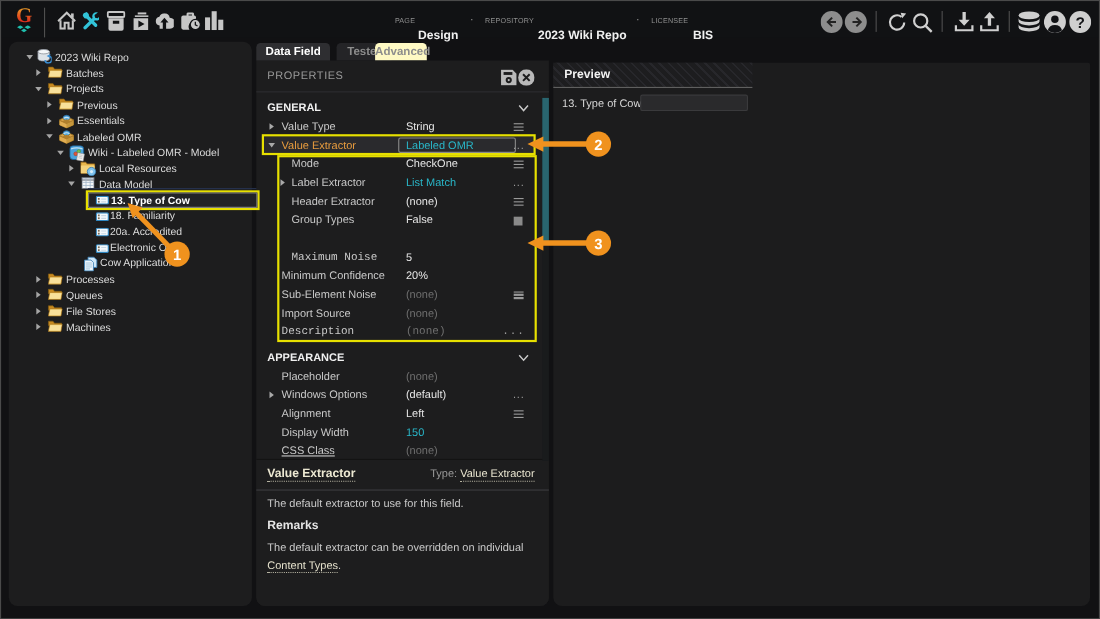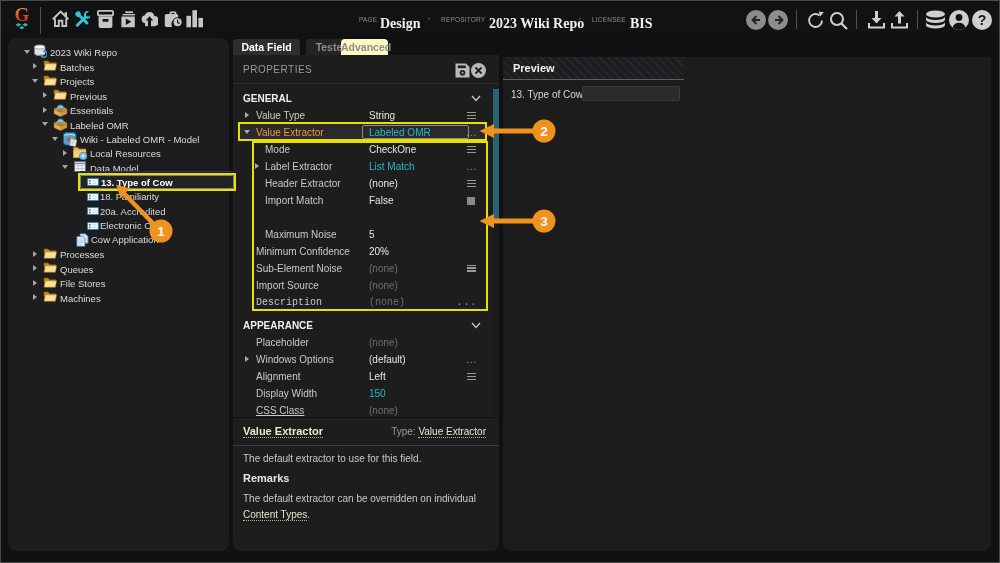--- a/index.html
+++ b/index.html
@@ -4,21 +4,21 @@
 <style>
   * { margin:0; padding:0; box-sizing:border-box; }
   html,body { width:1000px; height:563px; overflow:hidden; }
   body { background:#111113; font-family:"Liberation Sans", sans-serif; position:relative; }
   #frame { position:absolute; inset:0; border:1px solid #4a4a4a; pointer-events:none; z-index:50; }
   .abs { position:absolute; }
   
   #topbar { position:absolute; left:1px; top:1px; width:998px; height:33px; background:#111214; }
   .tb-divider { position:absolute; top:9px; width:1px; height:19px; background:#4f4f4f; }
   .tb-small { position:absolute; top:14.5px; font-size:6.5px; color:#8f8f8f; letter-spacing:0.2px; }
-  .tb-big { position:absolute; top:15px; font-size:14px; font-weight:bold; color:#f0f0f0;font-family:Liberation Serif, serif; }
+  .tb-big { position:absolute; top:25px; font-size:11px; font-weight:bold; color:#f0f0f0; }
   .tb-dot { position:absolute; top:11px; font-size:11px; color:#888; }
   
   #leftpanel { position:absolute; left:8px; top:38px; width:221px; height:513px; background:#1d1d1e; border-radius:8px; }
   #midpanel { position:absolute; left:233px; top:55px; width:266px; height:496px; background:#1d1d1e; border-radius:0 0 8px 8px; }
   #rightpanel { position:absolute; left:503px; top:57px; width:488px; height:494px; background:#1c1c1d; border-radius:2px 2px 8px 8px; }
   .tab { position:absolute; top:39px; height:16px; border-radius:4px 4px 0 0; font-size:10.5px; font-weight:bold; text-align:center; line-height:17px; }
   
   .trow { position:absolute; height:14px; line-height:14px; font-size:9.5px; color:#dcdcdc; white-space:nowrap; }
   .tri-r { position:absolute; width:0; height:0; border-left:4.5px solid #a5a5a5; border-top:3.5px solid transparent; border-bottom:3.5px solid transparent; }
   .tri-d { position:absolute; width:0; height:0; border-top:4.5px solid #a5a5a5; border-left:3.5px solid transparent; border-right:3.5px solid transparent; }
@@ -354,26 +354,26 @@
   <div class="prow" style="left:0;top:120px;width:266px;">
     <div class="plabel" style="left:32px;">Header Extractor</div>
     <div class="pvalue">(none)</div>
     <div class="icn-ham">
         <div></div>
         <div></div>
         <div></div>
       </div>
   </div>
   <div class="prow" style="left:0;top:137px;width:266px;">
-    <div class="plabel" style="left:32px;">Import Match</div>
+    <div class="plabel" style="left:32px;">Group Types</div>
     <div class="pvalue">False</div>
     <div class="abs" style="right:24px;top:5px;width:8px;height:8px;background:#8a8a8a;"></div>
   </div>
   <div class="prow" style="left:0;top:171px;width:266px;">
-    <div class="plabel" style="left:32px;">Maximum Noise</div>
+    <div class="plabel" style="left:32px;font-family:Liberation Mono, monospace;">Maximum Noise</div>
     <div class="pvalue">5</div>
   </div>
   <div class="prow" style="left:0;top:187.5px;width:266px;">
     <div class="plabel" style="left:23px;">Minimum Confidence</div>
     <div class="pvalue">20%</div>
   </div>
   <div class="prow" style="left:0;top:204.5px;width:266px;">
     <div class="plabel" style="left:23px;">Sub-Element Noise</div>
     <div class="pvalue dim">(none)</div>
     <div class="icn-ham">

